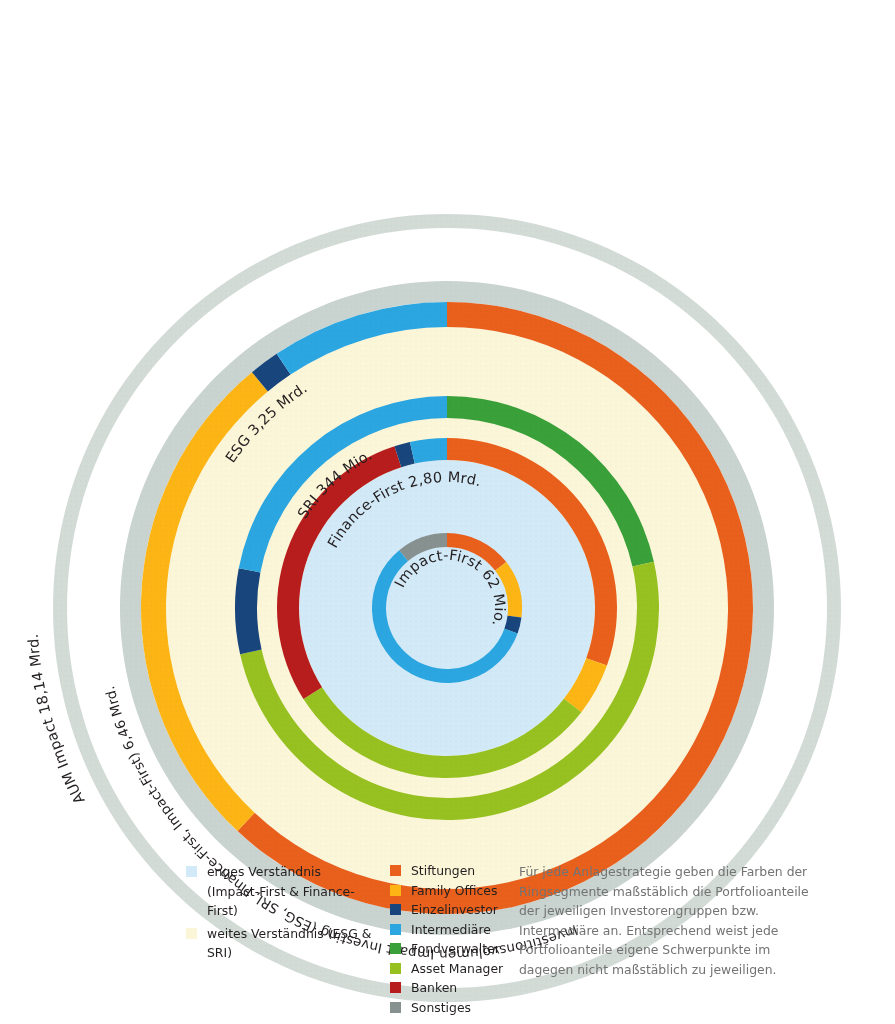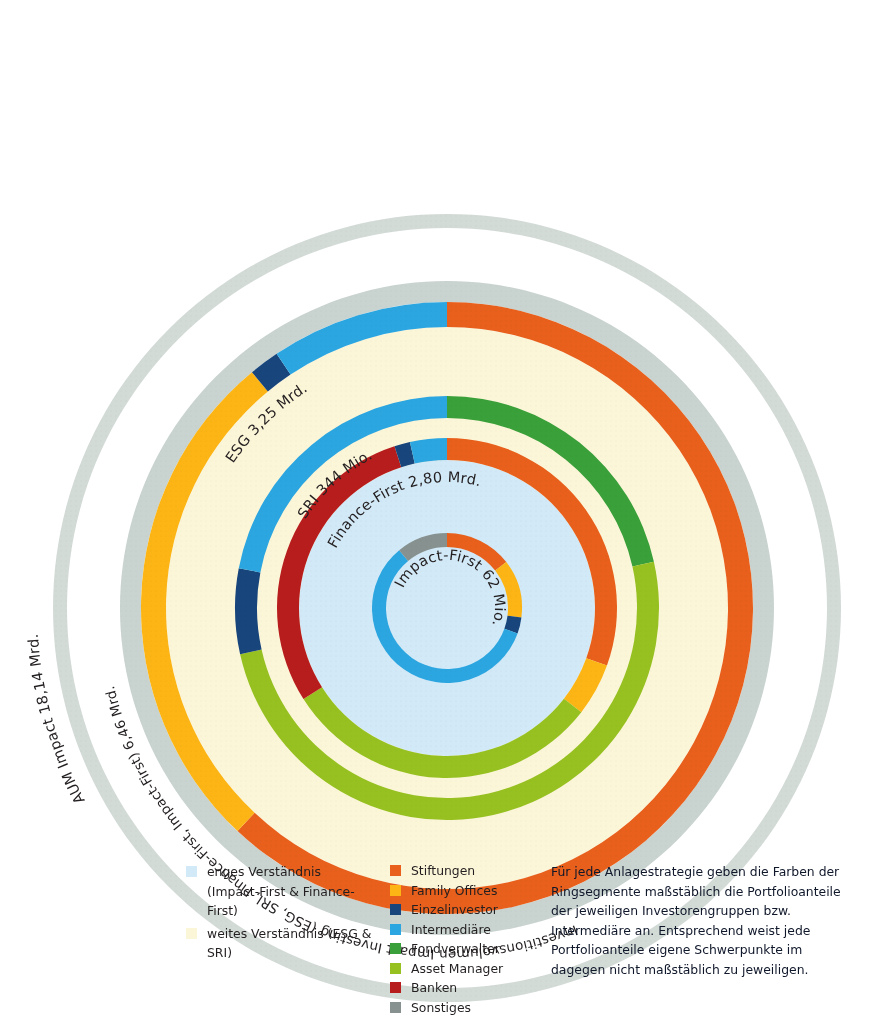--- a/index.html
+++ b/index.html
@@ -21,21 +21,21 @@
   #col-note{left:519px;width:366px;}
 
   .lg-row{display:flex;align-items:flex-start;margin-bottom:2px;}
   .lg-swatch{width:11px;height:11px;flex:0 0 11px;margin-top:3px;margin-right:10px;}
   .lg-text{font-size:12.4px;line-height:17.5px;color:#231f20;}
 
   .scope-row{display:flex;align-items:flex-start;margin-bottom:3px;}
   .scope-swatch{width:11px;height:11px;flex:0 0 11px;margin-top:4px;margin-right:10px;}
   .scope-text{font-size:12.4px;line-height:19.5px;color:#231f20;width:175px;}
 
-  .note-text{font-size:12.4px;line-height:19.6px;color:#0f172a;margin-left:32px;}
+  .note-text{font-size:12.4px;line-height:19.6px;color:#737373;}
   .note-line{white-space:pre-wrap;}
 </style>
 </head>
 <body>
 
 <div id="stage">
 
   <svg id="rings" viewBox="0 0 895 1024">
     <defs>
       <pattern id="dots" width="5" height="5" patternUnits="userSpaceOnUse">

